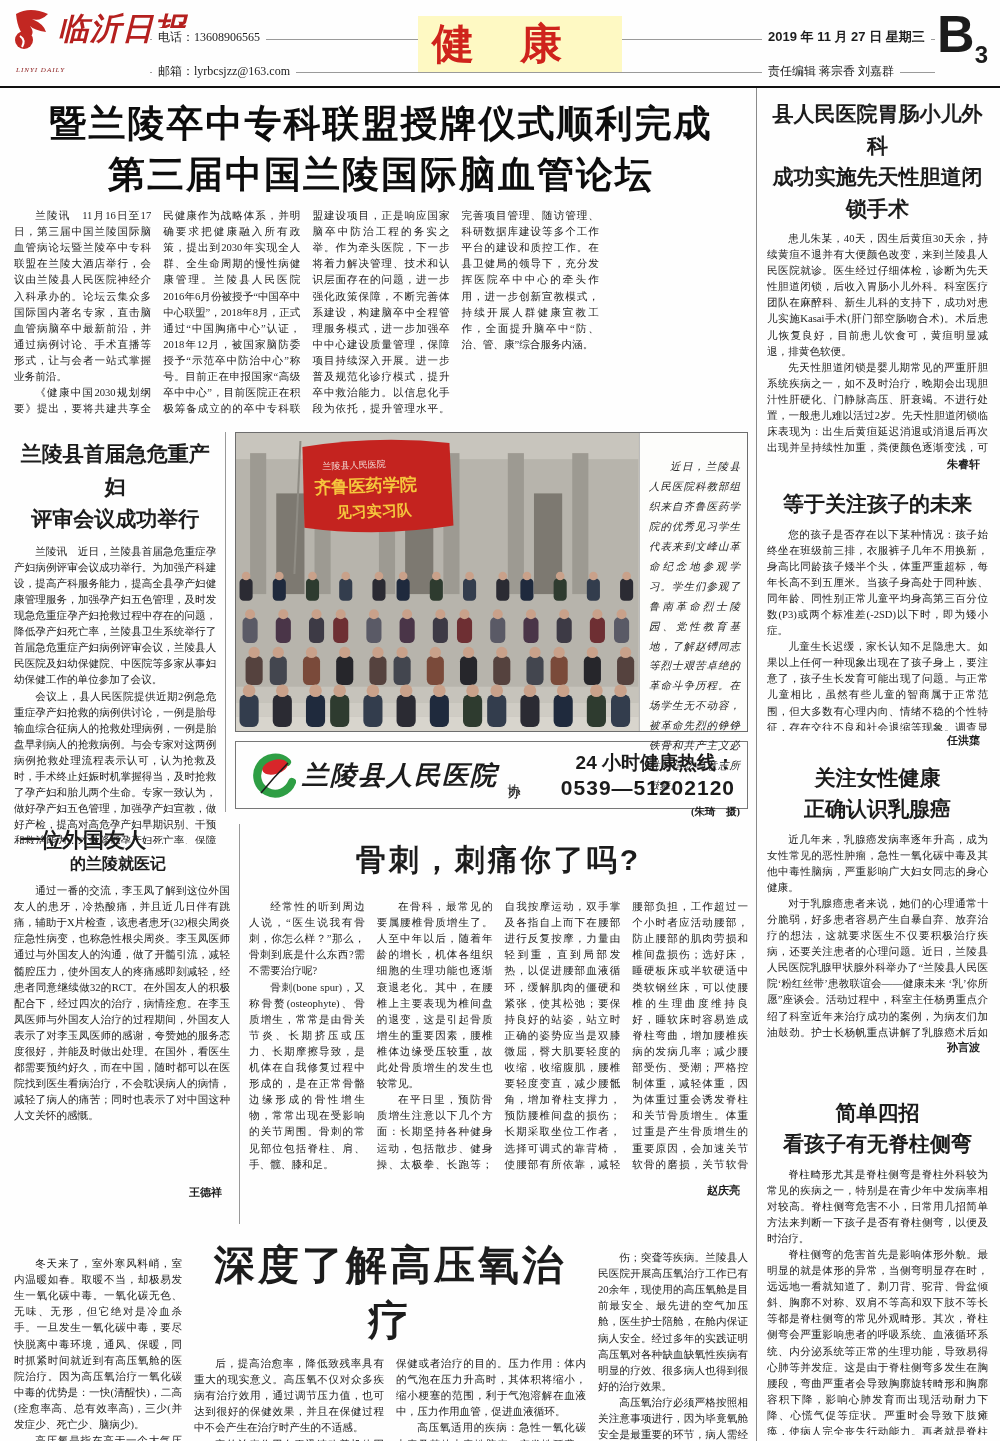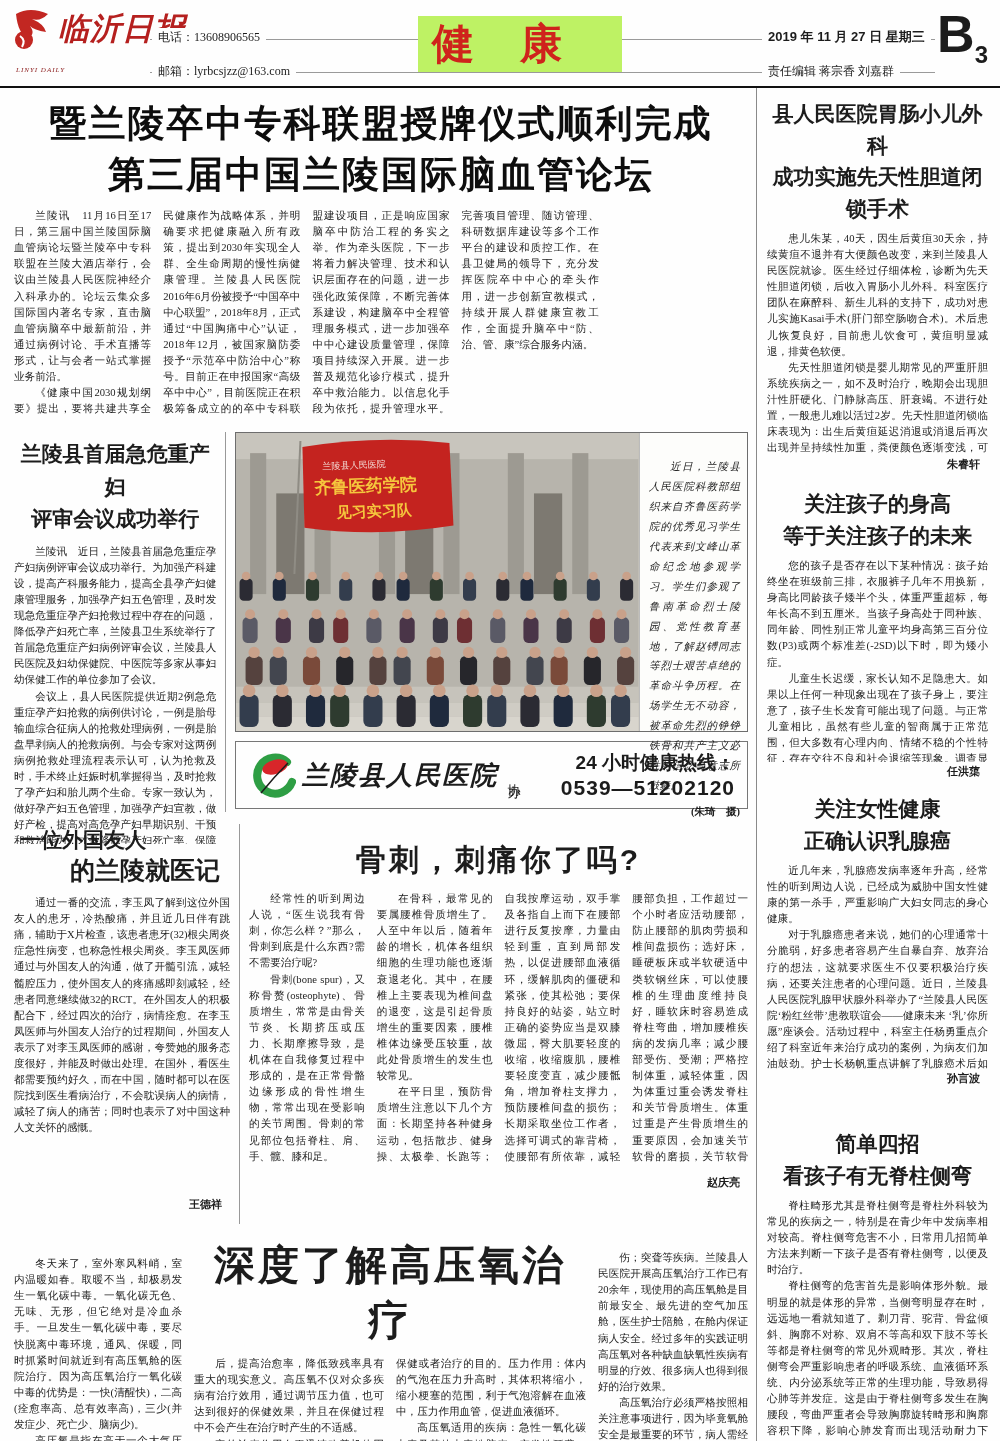--- a/index.html
+++ b/index.html
@@ -9,21 +9,21 @@
 
   
   .masthead{position:relative;height:86px;border-bottom:2.5px solid #111;}
   .mast-logo{position:absolute;left:10px;top:6px;width:200px;}
   .mast-logo-row{display:flex;align-items:center;gap:4px;}
   .paper-name{font-size:31px;color:#b5201f;font-weight:bold;font-style:italic;letter-spacing:1px;
               font-family:"Liberation Serif",serif;}
   .paper-en{font-size:7px;color:#8a1a1a;letter-spacing:1px;margin:14px 0 0 6px;font-style:italic;}
   .mast-line{position:absolute;left:150px;width:785px;height:1px;background:#9a9a9a;}
   .mast-txt{position:absolute;background:#fefefe;font-size:12px;padding:0 6px;line-height:18px;}
-  .sec-title{position:absolute;left:418px;top:16px;background:#bef264;padding:0 14px;
+  .sec-title{position:absolute;left:418px;top:16px;background:#fef9c3;padding:0 14px;
              font-size:42px;color:#cf231c;letter-spacing:46px;white-space:nowrap;}
   .page-no{position:absolute;right:12px;top:8px;font-size:52px;line-height:1;}
   .page-no sub{font-size:24px;}
 
   
   .para{margin:0;text-indent:2em;text-align:justify;}
   .body-txt{font-size:10.6px;line-height:1.52;}
   .byline{text-align:right;font-weight:bold;font-size:11px;padding-right:8px;margin-top:2px;}
 
   
@@ -54,23 +54,23 @@
                padding:0 12px;}
   .hosp-name{font-size:26px;font-weight:bold;font-style:italic;letter-spacing:2px;margin-left:6px;}
   .coop{writing-mode:vertical-rl;font-size:13px;letter-spacing:2px;margin-left:8px;line-height:1.1;}
   .hotline-right{margin-left:auto;text-align:right;}
   .hotline-label{font-size:19px;}
   .hotline-num{font-size:21px;letter-spacing:1px;}
 
   
   .row3{display:flex;margin-top:12px;height:400px;}
   .ff-title1{font-size:21px;margin:2px 0 0 6px;}
-  .ff-title2{font-size:25px;margin:16px 0 8px 56px;}
+  .ff-title2{font-size:16px;margin:16px 0 8px 56px;}
   .ff-body{height:300px;overflow:hidden;}
-  .bone-title{margin:16px 0 10px;text-align:center;font-size:30px;letter-spacing:3px;}
+  .bone-title{margin:16px 0 18px;text-align:center;font-size:30px;letter-spacing:3px;}
   .bone-body{height:282px;overflow:hidden;column-count:4;column-gap:12px;column-fill:auto;}
 
   
   .row4{display:flex;margin-top:12px;height:212px;overflow:hidden;gap:12px;}
   .hbo-col1{width:168px;padding-top:20px;box-sizing:border-box;overflow:hidden;}
   .hbo-mid{width:392px;}
   .hbo-title{margin:2px 0 8px;text-align:center;font-size:41px;letter-spacing:3px;}
   .hbo-mid-body{column-count:2;column-gap:12px;column-fill:auto;height:138px;overflow:hidden;}
   .hbo-col4{flex:1;padding-top:14px;overflow:hidden;}
 
@@ -351,37 +351,36 @@
         </h2>
         <div class="side-body sb1 body-txt">
             <p class="para">患儿朱某，40天，因生后黄疸30天余，持续黄疸不退并有大便颜色改变，来到兰陵县人民医院就诊。医生经过仔细体检，诊断为先天性胆道闭锁，后收入胃肠小儿外科。科室医疗团队在麻醉科、新生儿科的支持下，成功对患儿实施Kasai手术(肝门部空肠吻合术)。术后患儿恢复良好，目前患儿饮食可，黄疸明显减退，排黄色软便。</p>
             <p class="para">先天性胆道闭锁是婴儿期常见的严重肝胆系统疾病之一，如不及时治疗，晚期会出现胆汁性肝硬化、门静脉高压、肝衰竭。不进行处置，一般患儿难以活过2岁。先天性胆道闭锁临床表现为：出生后黄疸延迟消退或消退后再次出现并呈持续性加重，粪便颜色逐渐变浅，可成陶土色便；尿色加深至浓茶样。腹部膨隆，肝脾肿大，腹壁静脉曲张等情况。脂溶性维生素吸收障碍导致营养不良或发育迟缓。</p>
           </div>
         <div class="byline">朱睿轩</div>
       </div>
 
       <div class="side-art mt16">
         <h2 class="side-title hd">
-          <span style="display:block;">关注孩子的身高</span>
           <span style="display:block;">等于关注孩子的未来</span>
         </h2>
         <div class="side-body sb2 body-txt">
             <p class="para">您的孩子是否存在以下某种情况：孩子始终坐在班级前三排，衣服裤子几年不用换新，身高比同龄孩子矮半个头，体重严重超标，每年长高不到五厘米。当孩子身高处于同种族、同年龄、同性别正常儿童平均身高第三百分位数(P3)或两个标准差(-2SD)以下时，即为矮小症。</p>
             <p class="para">儿童生长迟缓，家长认知不足隐患大。如果以上任何一种现象出现在了孩子身上，要注意了，孩子生长发育可能出现了问题。与正常儿童相比，虽然有些儿童的智商属于正常范围，但大多数有心理内向、情绪不稳的个性特征，存在交往不良和社会退缩等现象。调查显示，90%矮小儿童有不同程度的自卑、抑郁、内向等心理行为障碍，严重影响到学习、就业和婚姻。</p>
           </div>
         <div class="byline">任洪蕖</div>
       </div>
 
       <div class="side-art mt14">
         <h2 class="side-title hd">
           <span style="display:block;">关注女性健康</span>
           <span style="display:block;">正确认识乳腺癌</span>
         </h2>
         <div class="side-body sb3 body-txt">
-            <p class="para">近几年来，乳腺癌发病率逐年升高，经常性的听到周边人说，已经成为威胁中国女性健康的第一杀手，严重影响广大妇女同志的身心健康。</p>
+            <p class="para">近几年来，乳腺癌发病率逐年升高，成为女性常见的恶性肿瘤，急性一氧化碳中毒及其他中毒性脑病，严重影响广大妇女同志的身心健康。</p>
             <p class="para">对于乳腺癌患者来说，她们的心理通常十分脆弱，好多患者容易产生自暴自弃、放弃治疗的想法，这就要求医生不仅要积极治疗疾病，还要关注患者的心理问题。近日，兰陵县人民医院乳腺甲状腺外科举办了“兰陵县人民医院‘粉红丝带’患教联谊会——健康未来 ‘乳’你所愿”座谈会。活动过程中，科室主任杨勇重点介绍了科室近年来治疗成功的案例，为病友们加油鼓劲。护士长杨帆重点讲解了乳腺癌术后如何进行肢体功能锻炼，避免部分患者术后肢体功能丧失的危险。医疗团队还介绍了乳腺癌术后饮食注意事项及正确生活方式。活动现场，几位抗癌成功的老患者，现场分享了她们的经历，她们的现身说法使病友们备受鼓舞，树立了积极乐观的抗病心态。</p>
           </div>
         <div class="byline">孙言波</div>
       </div>
 
       <div class="side-art mt42">
         <h2 class="side-title hd">
           <span style="display:block;">简单四招</span>
           <span style="display:block;">看孩子有无脊柱侧弯</span>
         </h2>

